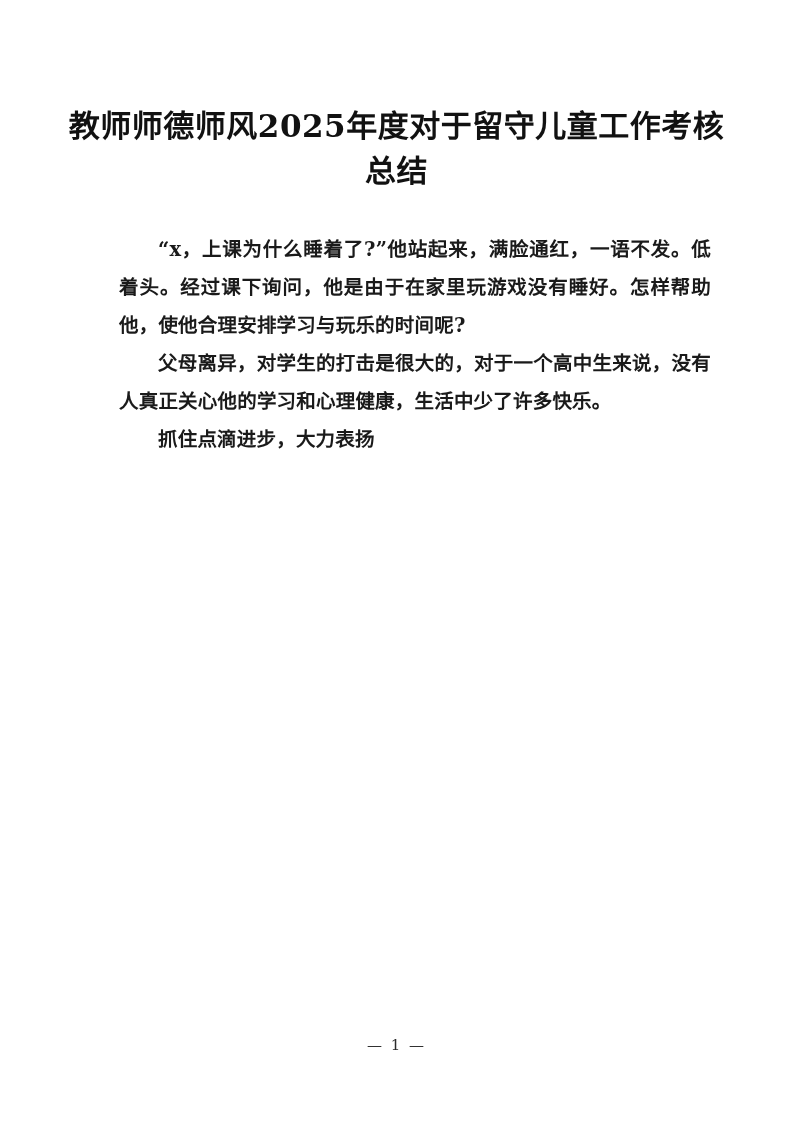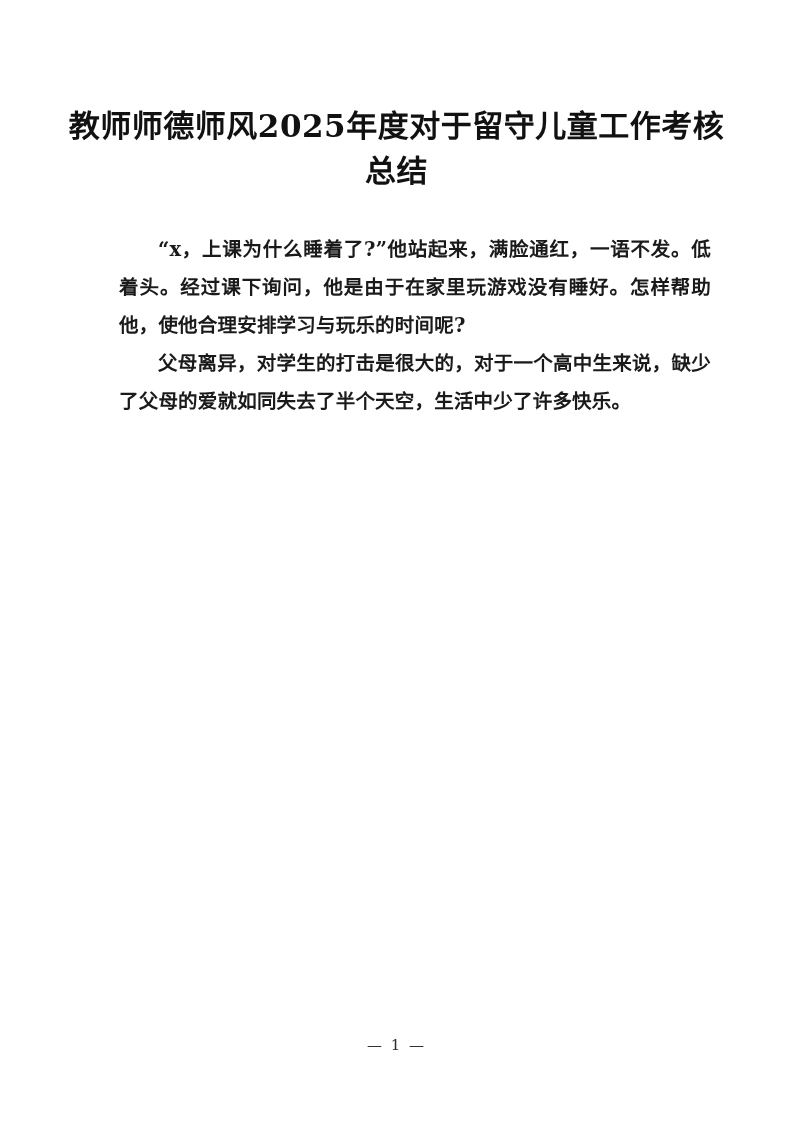--- a/index.html
+++ b/index.html
@@ -81,18 +81,19 @@
 </style>
 </head>
 <body>
 
 <div class="page">
 
   <h1 class="doc-title">教师师德师风2025年度对于留守儿童工作考核总结</h1>
 
   <div class="body-block">
     <p class="para">“x，上课为什么睡着了?”他站起来，满脸通红，一语不发。低着头。经过课下询问，他是由于在家里玩游戏没有睡好。怎样帮助他，使他合理安排学习与玩乐的时间呢?</p>
-    <p class="para">父母离异，对学生的打击是很大的，对于一个高中生来说，缺少了父母的爱就如同失去了半个天空，生活中少了许多快乐。</p>
+    <p class="para">父母离异，对学生的打击是很大的，对于一个高中生来说，没有人真正关心他的学习和心理健康，生活中少了许多快乐。</p>
+    <p class="para">抓住点滴进步，大力表扬</p>
   </div>
 
   <div class="footer">— 1 —</div>
 
 </div>
 
 </body></html>

